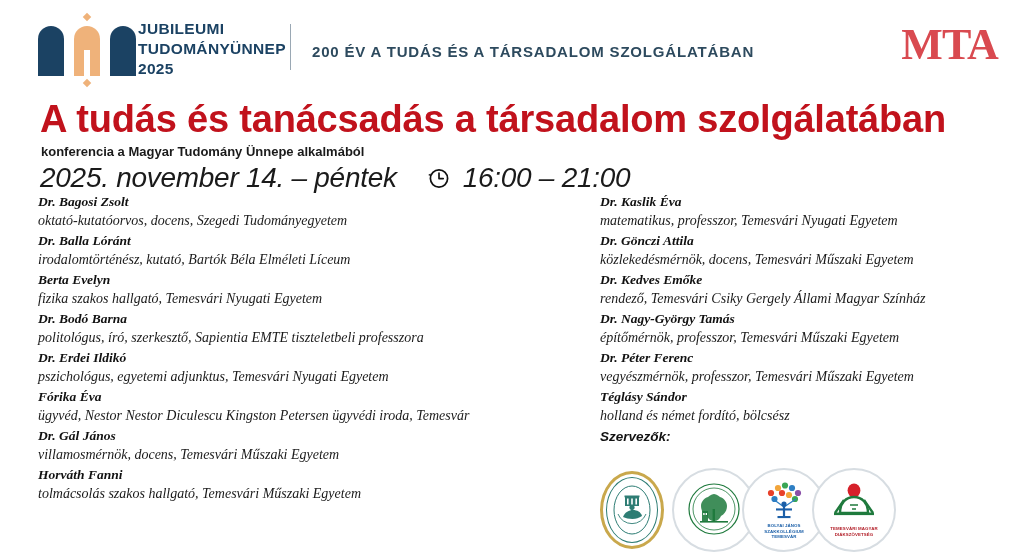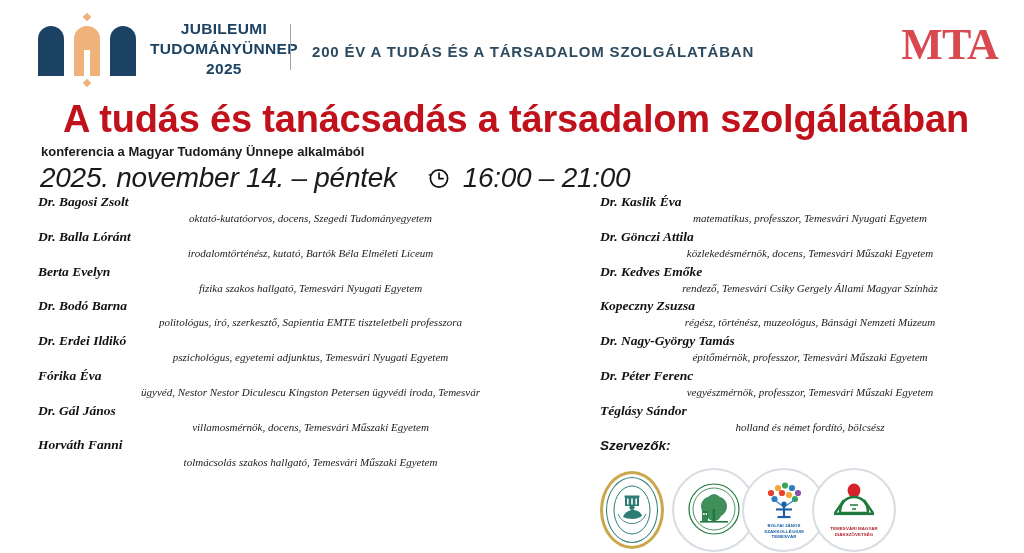--- a/index.html
+++ b/index.html
@@ -14,21 +14,21 @@
   }
   .page{position:relative;width:1024px;height:553px;}
 
   
   .header{
     position:absolute;left:0;top:0;width:1024px;height:92px;
     display:flex;align-items:center;
   }
   .jub-logo{
     position:absolute;left:38px;top:14px;
-    display:flex;align-items:center;gap:14px;text-align:center;
+    display:flex;align-items:center;gap:2px;
   }
   .arches{position:relative;width:98px;height:70px;}
   .arch{
     position:absolute;bottom:8px;width:26px;height:50px;
     border-radius:13px 13px 0 0;
   }
   .arch.a1{left:0;background:#1b4263;}
   .arch.a2{left:36px;background:#efb27a;}
   .arch.a3{left:72px;background:#1b4263;}
   .arch-notch{
@@ -65,21 +65,20 @@
   .mta-sub{
     font-size:9.5px;line-height:1.32;color:#d94a50;font-weight:700;
     letter-spacing:.03em;text-transform:uppercase;padding-top:3px;
   }
 
   
   .title{
     position:absolute;left:40px;top:98px;
     font-size:38px;font-weight:700;color:#c1121c;letter-spacing:-.005em;
     white-space:nowrap;
-    margin-left:23px;
   }
   .subtitle{
     position:absolute;left:41px;top:144px;
     font-size:13px;font-weight:700;color:#1a1a1a;
   }
   .dateline{
     position:absolute;left:40px;top:162px;
     display:flex;align-items:center;gap:0;
     font-size:28px;font-style:italic;color:#1a1a1a;white-space:nowrap;
   }
@@ -90,22 +89,22 @@
   
   .col{position:absolute;top:192px;}
   .col-left{left:38px;width:545px;}
   .col-right{left:600px;width:420px;}
   .person{margin:0;font-family:Liberation Serif, serif;}
   .p-name{
     font-size:13.5px;font-weight:700;font-style:italic;color:#111;
     line-height:1.42;white-space:nowrap;
   }
   .p-role{
-    font-size:11px;font-style:italic;color:#1a1a1a;
-    line-height:1.42;white-space:nowrap;text-align:center;
+    font-size:14px;font-style:italic;color:#1a1a1a;
+    line-height:1.42;white-space:nowrap;
   }
   .organizers-label{
     font-size:13.5px;font-weight:700;font-style:italic;color:#111;
     line-height:1.42;margin-top:1px;
   }
 
   
   .org-logos{
     position:absolute;left:600px;top:468px;
     display:flex;align-items:center;
@@ -224,24 +223,20 @@
     </div>
     <div class="person">
       <div class="p-name">Dr. Gönczi Attila</div>
       <div class="p-role">közlekedésmérnök, docens, Temesvári Műszaki Egyetem</div>
     </div>
     <div class="person">
       <div class="p-name">Dr. Kedves Emőke</div>
       <div class="p-role">rendező, Temesvári Csiky Gergely Állami Magyar Színház</div>
     </div>
     <div class="person">
-      <div class="p-name">Kopeczny Zsuzsa</div>
-      <div class="p-role">régész, történész, muzeológus, Bánsági Nemzeti Múzeum</div>
-    </div>
-    <div class="person">
       <div class="p-name">Dr. Nagy-György Tamás</div>
       <div class="p-role">építőmérnök, professzor, Temesvári Műszaki Egyetem</div>
     </div>
     <div class="person">
       <div class="p-name">Dr. Péter Ferenc</div>
       <div class="p-role">vegyészmérnök, professzor, Temesvári Műszaki Egyetem</div>
     </div>
     <div class="person">
       <div class="p-name">Téglásy Sándor</div>
       <div class="p-role">holland és német fordító, bölcsész</div>

